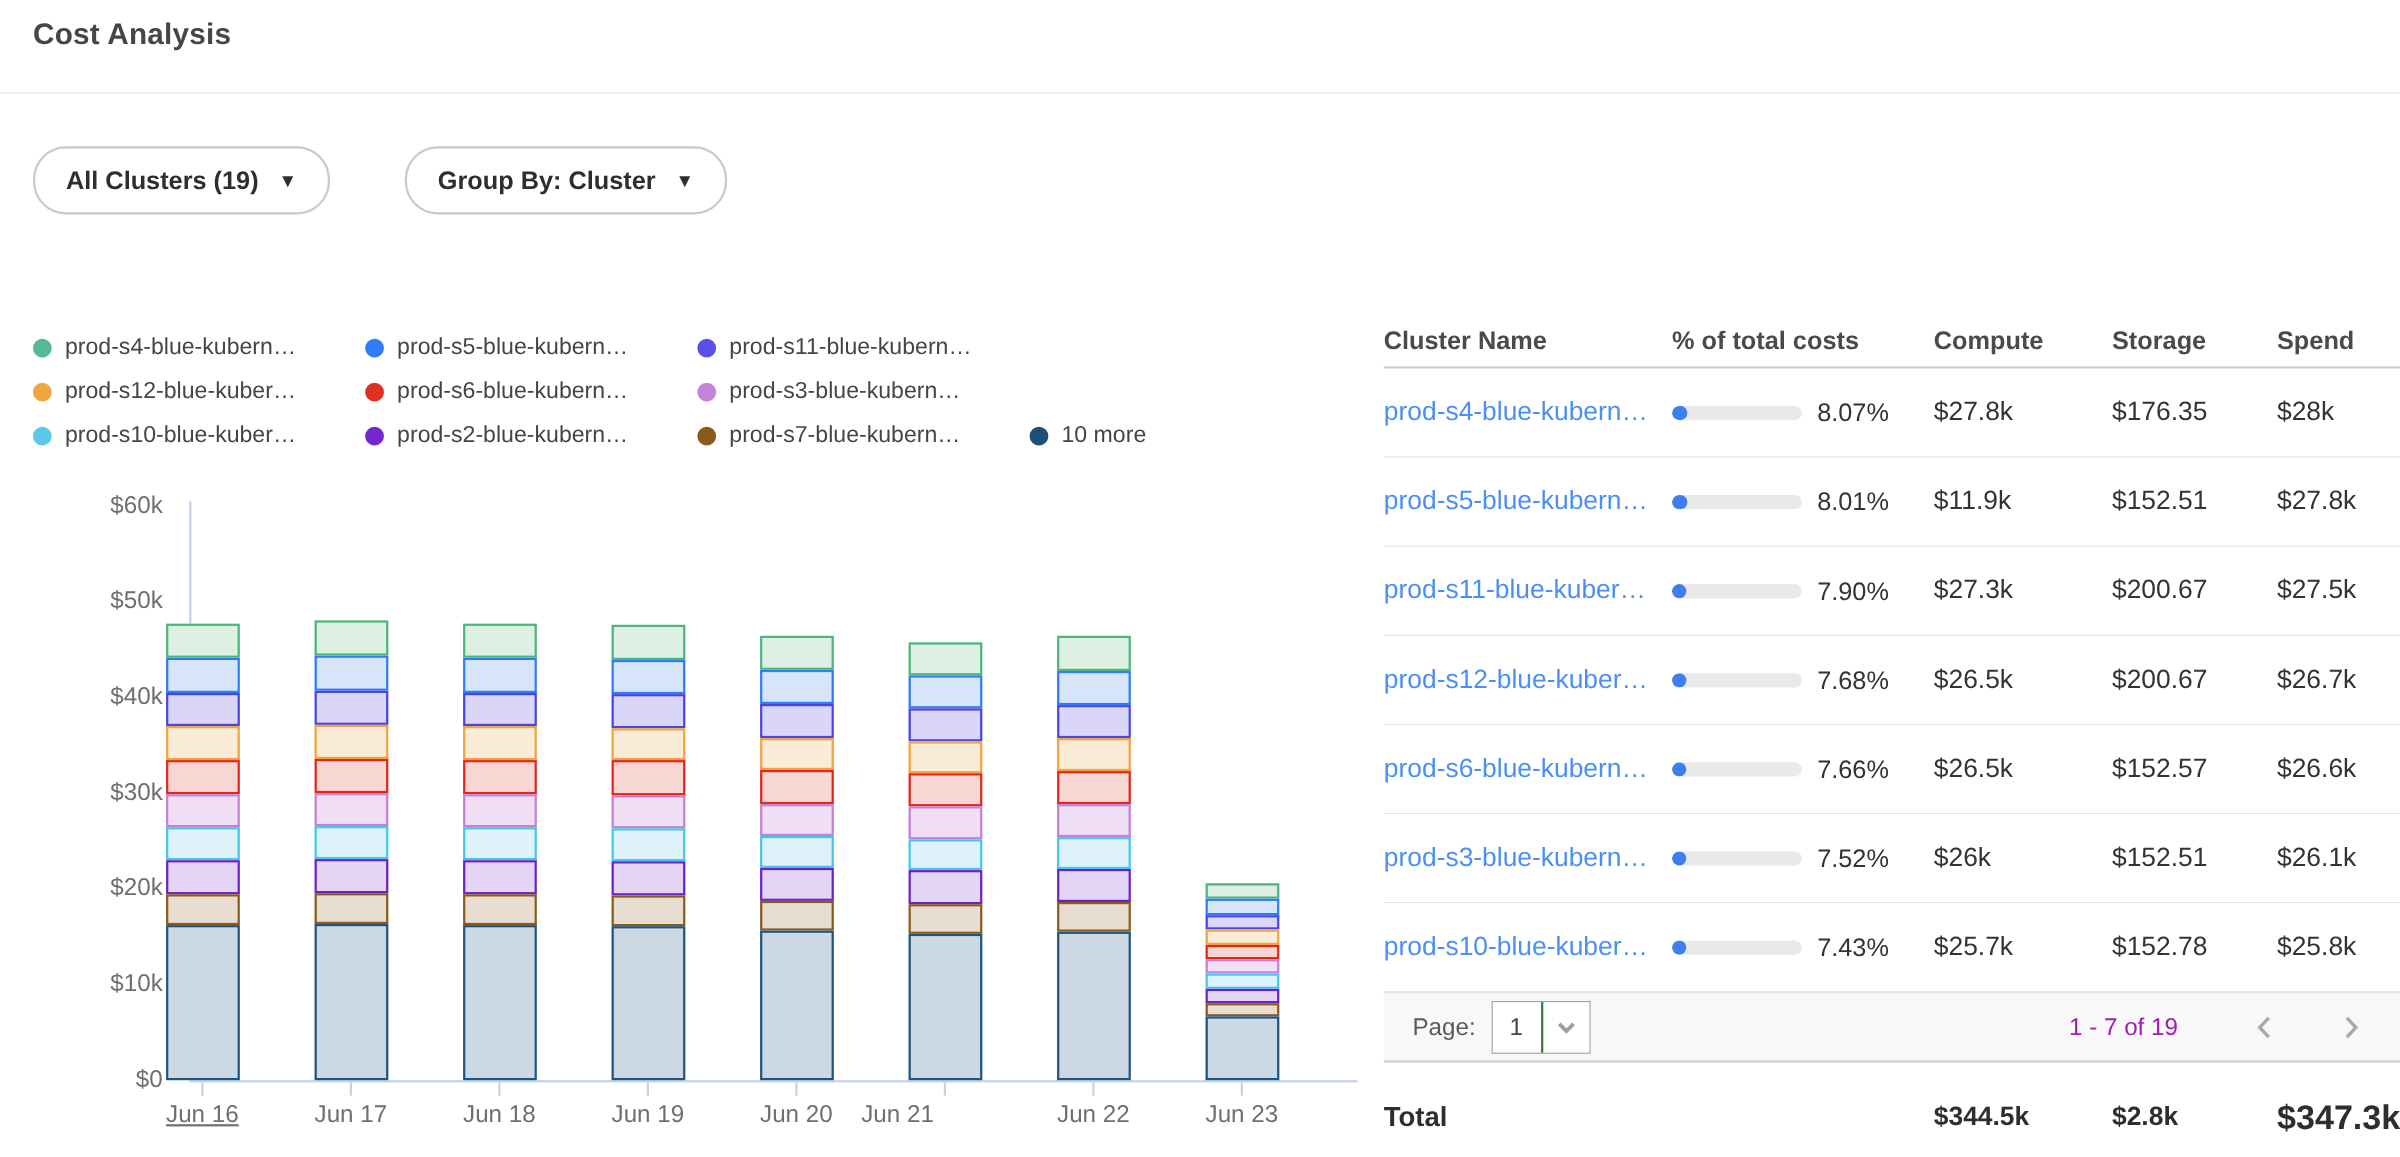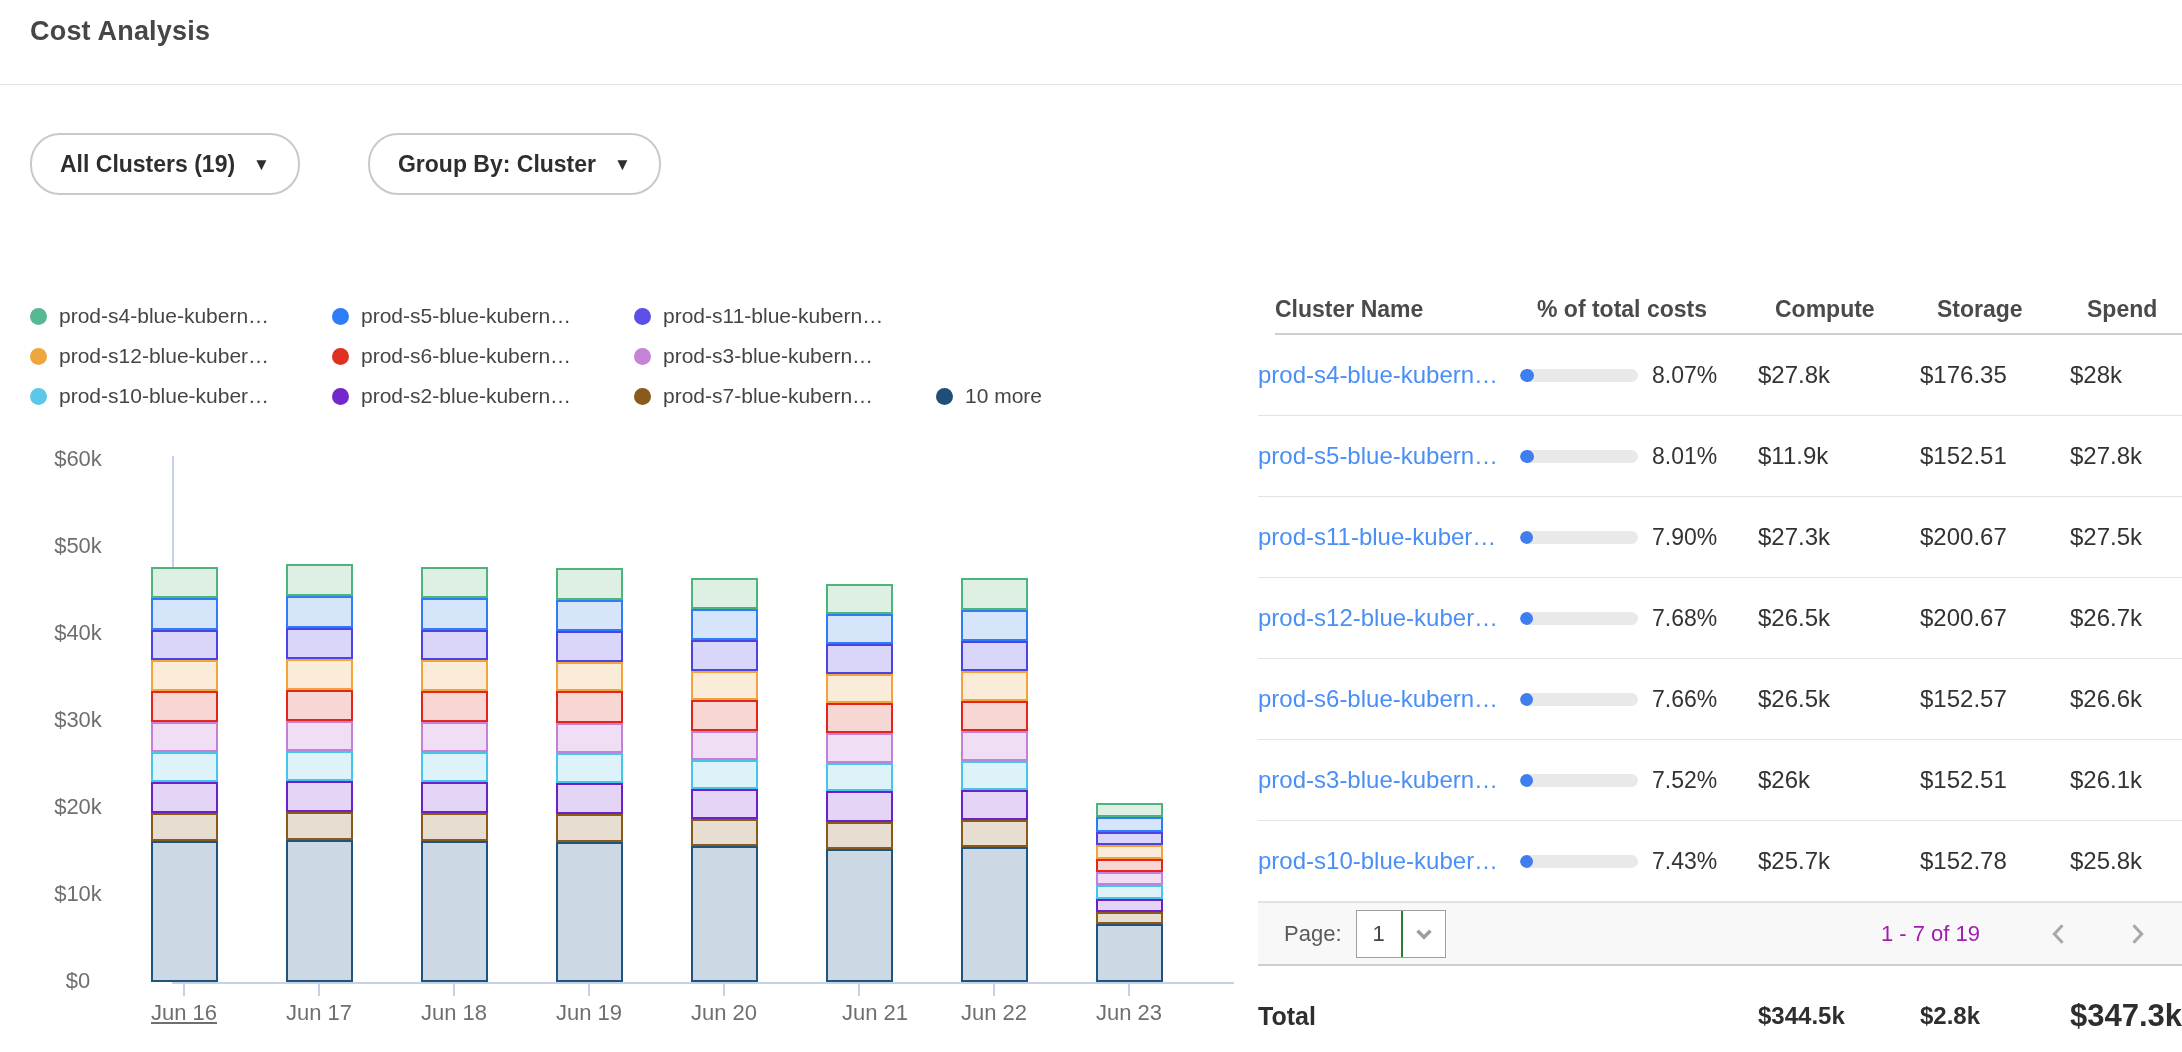--- a/index.html
+++ b/index.html
@@ -23,31 +23,31 @@
   .legend-row{display:flex;height:40px;align-items:center;}
   .legend-item{display:flex;align-items:center;width:302px;cursor:pointer;}
   .legend-item:last-child{width:auto;}
   .legend-dot{width:17px;height:17px;border-radius:50%;margin-right:12px;flex:0 0 auto;}
   .legend-label{font-size:21px;color:#454545;white-space:nowrap;}
 
   
   #chart{position:absolute;left:0;top:440px;width:1240px;height:612px;}
   .axis-y{position:absolute;left:172px;top:16px;width:2px;height:526px;background:#c3d2e8;}
   .axis-x{position:absolute;left:172px;top:542px;width:1062px;height:2px;background:#c3d2e8;}
-  .ylabel{position:absolute;width:140px;right:auto;left:8px;text-align:center;
+  .ylabel{position:absolute;width:140px;right:auto;left:8px;text-align:right;
           font-size:22px;color:#6f6f6f;}
   .xtick{position:absolute;top:544px;width:2px;height:12px;background:#c3d2e8;}
   .xlabel{position:absolute;top:560px;width:140px;text-align:center;font-size:22px;color:#6f6f6f;}
   .bar{position:absolute;bottom:70px;width:67px;display:flex;flex-direction:column-reverse;}
   .seg{box-sizing:border-box;width:100%;border:2px solid;}
 
   
   #table{position:absolute;left:1258px;top:285px;width:924px;}
   .trow{display:grid;grid-template-columns:262px 238px 162px 150px 112px;align-items:center;}
-  .thead{height:48px;border-bottom:2px solid #cfcfcf;margin-left:17px;}
+  .thead{height:48px;border-bottom:2px solid #cfcfcf;}
   .thead span{font-size:23px;font-weight:600;color:#4a4a4a;}
   .drow{height:80px;border-bottom:1px solid #e3e3e3;}
   .cell{font-size:24px;color:#333;}
   .cluster-link{font-size:24px;color:#4a8ff5;text-decoration:none;cursor:pointer;white-space:nowrap;}
   .pctcell{display:flex;align-items:center;gap:14px;}
   .ptrack{width:118px;height:13px;background:#e9e9e9;border-radius:7px;overflow:hidden;position:relative;}
   .pfill{position:absolute;left:0;top:0;height:13px;background:#3e7ef0;border-radius:7px;}
   .pct-label{font-size:23px;color:#333;}
 
   
@@ -213,21 +213,21 @@
         <div class="seg" style="height: 30.45px; background: rgb(228, 213, 247); border-color: rgb(107, 33, 200);"></div>
         <div class="seg" style="height: 28.71px; background: rgb(222, 243, 249); border-color: rgb(69, 197, 232);"></div>
         <div class="seg" style="height: 29.58px; background: rgb(240, 222, 244); border-color: rgb(196, 128, 214);"></div>
         <div class="seg" style="height: 30.45px; background: rgb(248, 214, 211); border-color: rgb(226, 38, 28);"></div>
         <div class="seg" style="height: 29.58px; background: rgb(251, 236, 217); border-color: rgb(242, 163, 60);"></div>
         <div class="seg" style="height: 30.45px; background: rgb(217, 214, 249); border-color: rgb(74, 68, 228);"></div>
         <div class="seg" style="height: 31.32px; background: rgb(215, 229, 251); border-color: rgb(46, 124, 246);"></div>
         <div class="seg" style="height: 31.32px; background: rgb(221, 240, 227); border-color: rgb(76, 181, 124);"></div>
       </div>
       <div class="xtick" style="left: 858px;"></div>
-      <div class="xlabel" style="left: 805px;">Jun 21</div>
+      <div class="xlabel" style="left: 746px;">Jun 21</div>
       <div class="bar" style="left: 825.5px;">
         <div class="seg" style="height: 133.11px; background: rgb(204, 217, 228); border-color: rgb(31, 84, 127);"></div>
         <div class="seg" style="height: 26.97px; background: rgb(231, 221, 208); border-color: rgb(138, 90, 27);"></div>
         <div class="seg" style="height: 30.45px; background: rgb(228, 213, 247); border-color: rgb(107, 33, 200);"></div>
         <div class="seg" style="height: 28.71px; background: rgb(222, 243, 249); border-color: rgb(69, 197, 232);"></div>
         <div class="seg" style="height: 29.58px; background: rgb(240, 222, 244); border-color: rgb(196, 128, 214);"></div>
         <div class="seg" style="height: 30.45px; background: rgb(248, 214, 211); border-color: rgb(226, 38, 28);"></div>
         <div class="seg" style="height: 28.71px; background: rgb(251, 236, 217); border-color: rgb(242, 163, 60);"></div>
         <div class="seg" style="height: 29.58px; background: rgb(217, 214, 249); border-color: rgb(74, 68, 228);"></div>
         <div class="seg" style="height: 30.45px; background: rgb(215, 229, 251); border-color: rgb(46, 124, 246);"></div>

